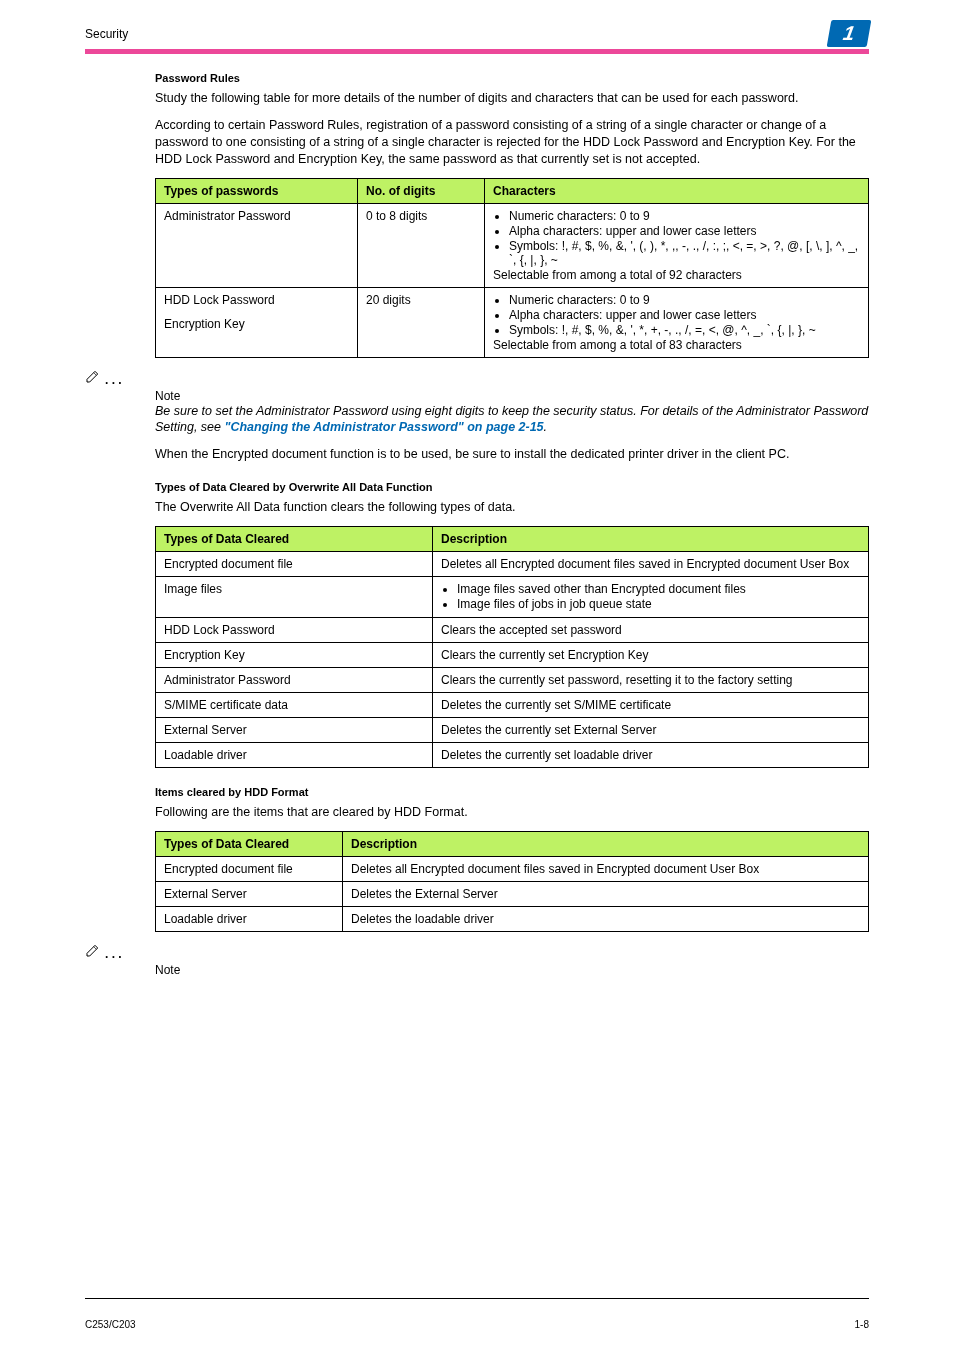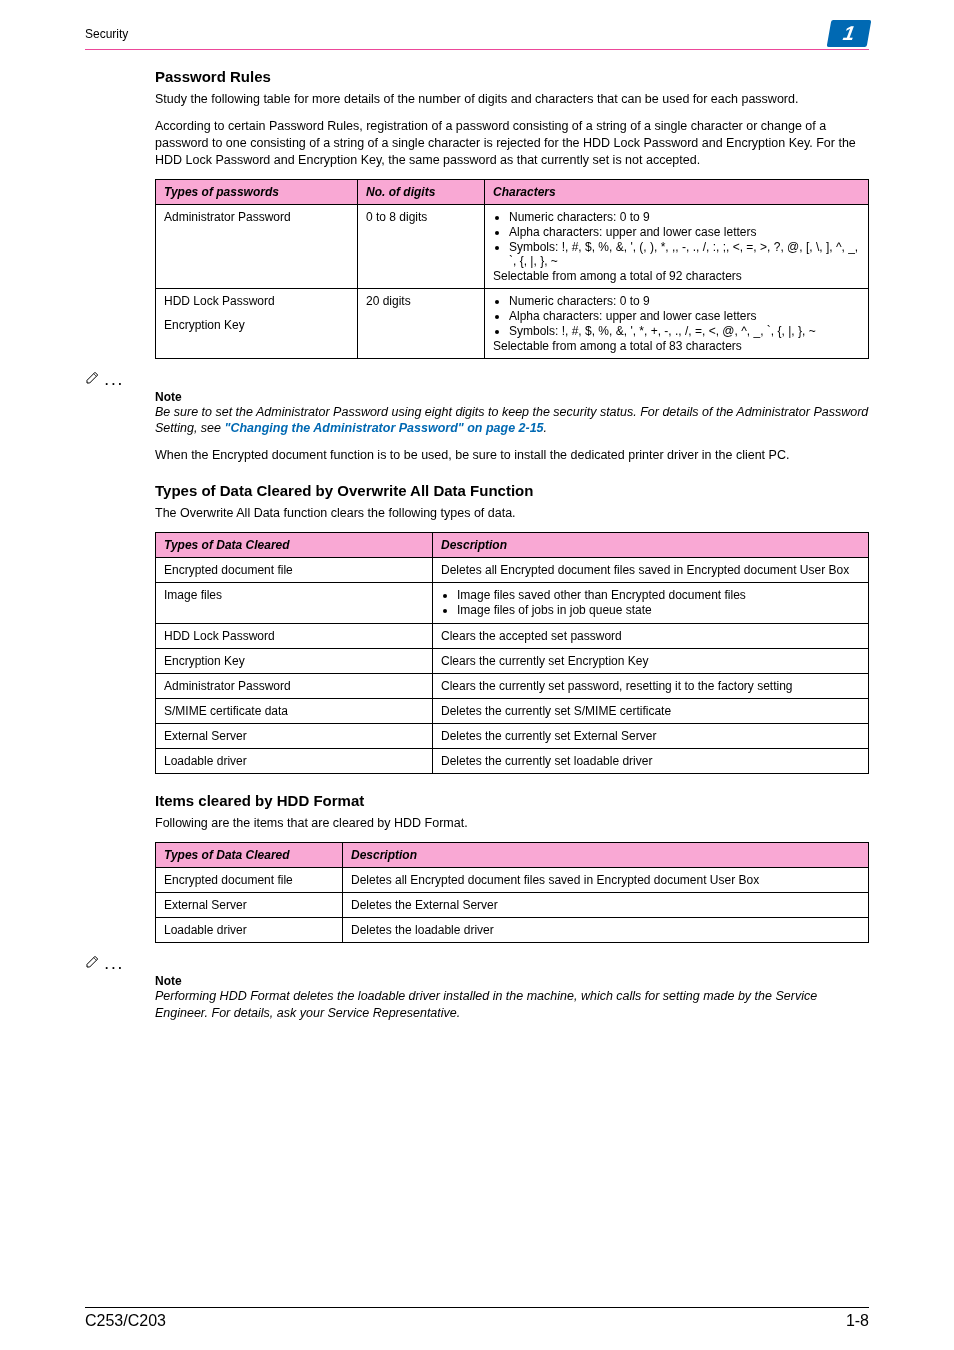--- a/index.html
+++ b/index.html
@@ -15,21 +15,21 @@
     width: 954px;
     min-height: 1350px;
     box-sizing: border-box;
     padding: 20px 85px 20px 85px;
     position: relative;
   }
   .top-header {
     display: flex;
     justify-content: space-between;
     align-items: center;
-    border-bottom: 1px solid #ec4899;
+    border-bottom: 5px solid #ec4899;
     padding-bottom: 2px;
     margin-bottom: 2px;
   }
   .top-header .left {
     font-size: 12px;
   }
   .top-header .right-badge {
     background: #0069b3;
     color: #fff;
     font-weight: bold;
@@ -56,21 +56,21 @@
   .sec-title {
     color: #0069b3;
     font-weight: bold;
     font-size: 21px;
   }
   .body-indent {
     margin-left: 70px;
   }
   .h4 {
     font-weight: bold;
-    font-size: 15px;
+    font-size: 11px;
     margin-top: 18px;
     margin-bottom: 6px;
   }
   .para {
     font-size: 12.5px;
     line-height: 1.35;
     margin-bottom: 10px;
   }
   .italic { font-style: italic; }
   .link {
@@ -85,55 +85,54 @@
     margin-top: 6px;
     margin-bottom: 8px;
   }
   table.data th, table.data td {
     border: 0.5px solid #000;
     padding: 5px 8px;
     text-align: left;
     vertical-align: top;
   }
   table.data th {
-    background: #f9a8d4;
-    font-weight: bold;
-    font-style: italic;
+    background: #bef264;
+    font-weight: bold;
   }
   ul.bullets {
     margin: 0;
     padding-left: 16px;
   }
   ul.bullets li {
     margin-bottom: 1px;
   }
   .note-block {
     margin-top: 10px;
     margin-bottom: 10px;
   }
   .note-icon-row {
     display: flex;
     align-items: baseline;
     gap: 4px;
     margin-bottom: 2px;
   }
   .note-label {
-    font-weight: bold;
+    font-weight: normal;
     font-size: 12px;
   }
   .footer {
     position: absolute;
     bottom: 20px;
     left: 85px;
     right: 85px;
     border-top: 1px solid #000;
-    padding-top: 4px;
+    padding-top: 20px;
     display: flex;
     justify-content: space-between;
-    font-size: 16px;
+    font-size: 10px;
   }
   svg.noteicon { width: 16px; height: 16px; }
 </style>
 </head>
 <body>
 
 <div class="page">
 
   <div class="top-header">
     <span class="left">Security</span>
@@ -279,21 +278,20 @@
     <div class="note-block" style="margin-left:-70px;">
       <div class="note-icon-row">
         <svg class="noteicon" viewBox="0 0 24 24">
             <path d="M3 17 L15 5 L19 9 L7 21 L3 21 Z" fill="none" stroke="#000" stroke-width="1.5"></path>
             <path d="M13 7 L17 11" stroke="#000" stroke-width="1"></path>
           </svg>
         <span style="font-weight:bold">. . .</span>
       </div>
       <div style="margin-left:70px">
         <div class="note-label">Note</div>
-        <div class="para italic">Performing HDD Format deletes the loadable driver installed in the machine, which calls for setting made by the Service Engineer. For details, ask your Service Representative.</div>
       </div>
     </div>
 
   </div>
 
   <div class="footer">
     <span>C253/C203</span>
     <span>1-8</span>
   </div>
 

